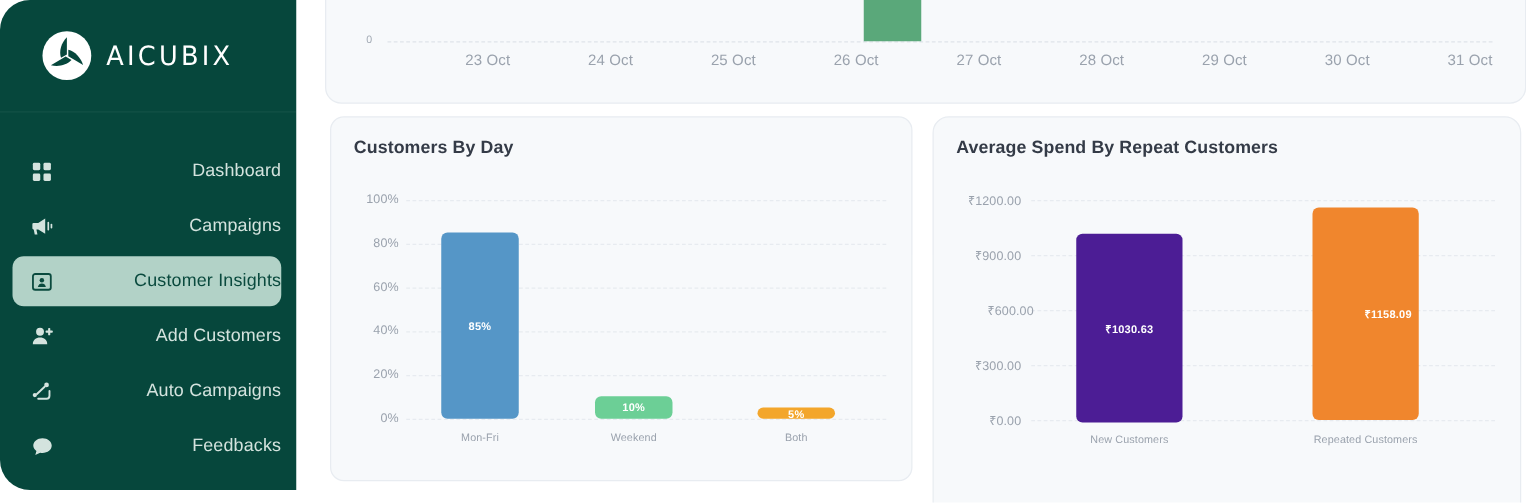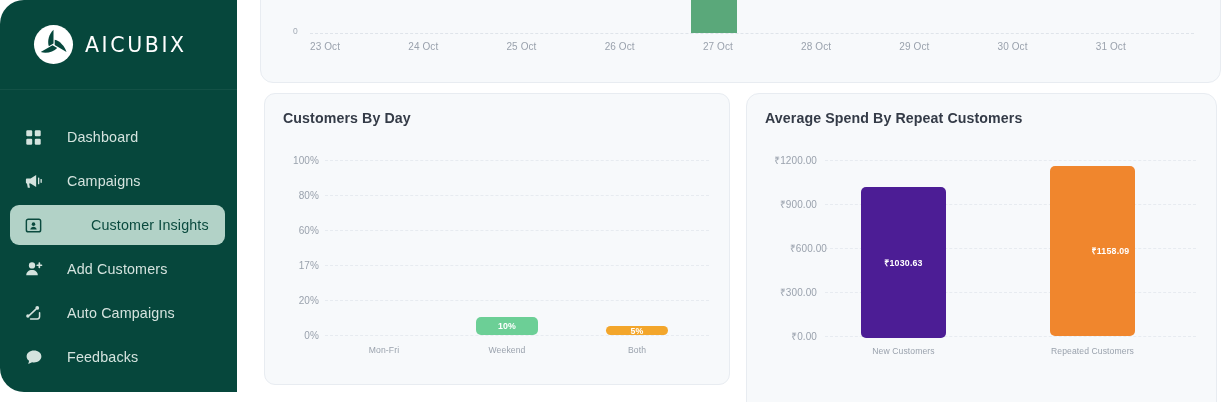--- a/index.html
+++ b/index.html
@@ -37,26 +37,27 @@
     font-weight:400;
     font-family:"DejaVu Sans", sans-serif;
     transform:scaleY(1.04);
   }
 
   #sidebar-nav {
     padding-top:27px;
   }
   .nav-item {
     display:flex; align-items:center;
-    gap:24px;
+    gap:6px;
     height:40px;
     margin:0 12px 4px 10px;
     padding-left:14px;
     border-radius:9px;
     cursor:pointer;
+    justify-content:space-between;
   }
   .nav-item + .nav-item { margin-top:4px; }
   .nav-icon {
     width:19px; height:19px;
     flex:0 0 19px;
     display:flex; align-items:center; justify-content:center;
   }
   .nav-icon svg { display:block; }
   .nav-label {
     color:#d4e3de;
@@ -112,22 +113,22 @@
     width:46px;
   }
   .top-xlabels {
     position:absolute;
     left:49px; right:26px;
     top:160px;
     display:flex;
   }
   .top-xlabels span {
     flex:1;
-    text-align:left;
-    font-size:10px;
+    text-align:right;
+    font-size:12px;
     color:#9aa2ad;
     letter-spacing:0.1px;
   }
 
   
   #left-card {
     position:absolute;
     left:4px; top:93px;
     width:466px; height:292px;
     padding:0;
@@ -306,24 +307,27 @@
       <div class="gridline" style="left:60px; right:20px; top:66px;"></div>
       <div class="gridline" style="left:60px; right:20px; top:101px;"></div>
       <div class="gridline" style="left:60px; right:20px; top:136px;"></div>
       <div class="gridline" style="left:60px; right:20px; top:171px;"></div>
       <div class="gridline" style="left:60px; right:20px; top:206px;"></div>
       <div class="gridline" style="left:60px; right:20px; top:241px;"></div>
 
       <div class="ytick" style="left:22px; width:32px; top:66px;">100%</div>
       <div class="ytick" style="left:22px; width:32px; top:101px;">80%</div>
       <div class="ytick" style="left:22px; width:32px; top:136px;">60%</div>
-      <div class="ytick" style="left:22px; width:32px; top:171px;">17%</div>
+      <div class="ytick" style="left:22px; width:32px; top:171px;">40%</div>
       <div class="ytick" style="left:22px; width:32px; top:206px;">20%</div>
       <div class="ytick" style="left:22px; width:32px; top:241px;">0%</div>
 
+      <div class="bar tall" style="left:88px; width:62px; top:92px; height:149px; background:#5596c7;">
+        <span class="bar-value">85%</span>
+      </div>
       <div class="bar" style="left:211px; width:62px; top:223px; height:18px; background:#6ccf96;">
         <span class="bar-value">10%</span>
       </div>
       <div class="bar" style="left:341px; width:62px; top:232px; height:9px; background:#f3a62b; border-radius:5px;">
         <span class="bar-value">5%</span>
       </div>
 
       <div class="xtick" style="left:88px; width:62px; top:251px;">Mon-Fri</div>
       <div class="xtick" style="left:211px; width:62px; top:251px;">Weekend</div>
       <div class="xtick" style="left:341px; width:62px; top:251px;">Both</div>

